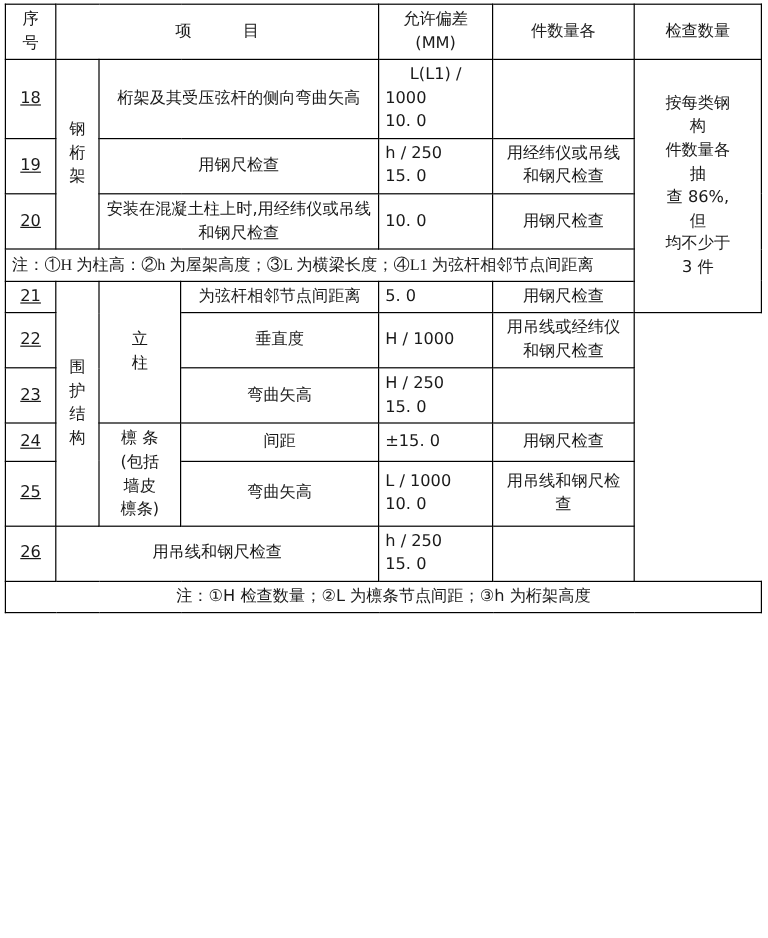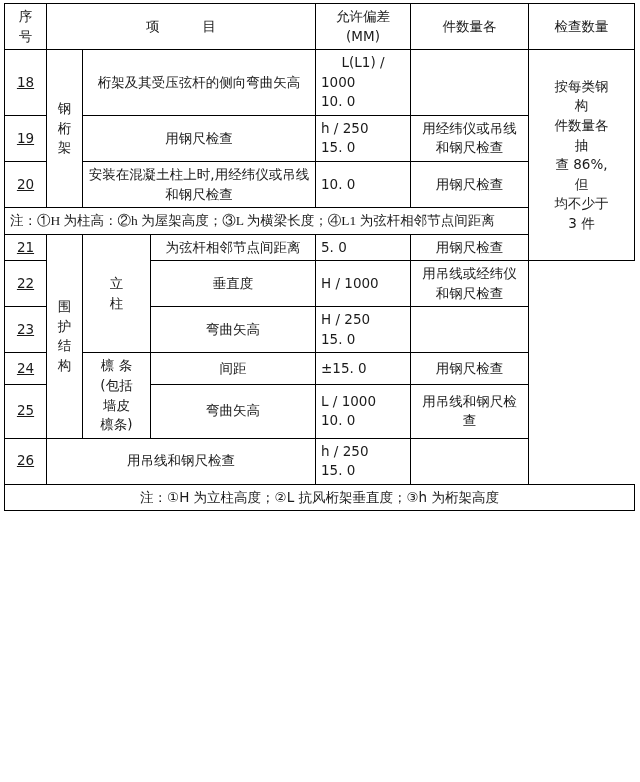--- a/index.html
+++ b/index.html
@@ -282,17 +282,17 @@
         <td class="no">26</td>
         <td class="item-center" colspan="3">用吊线和钢尺检查</td>
         <td class="tol">
           <span class="frac">h / 250</span>
           <span class="frac">15. 0</span>
         </td>
         <td class="method"></td>
       </tr>
 
       <tr>
-        <td class="note-final" colspan="7">注：①H 为立柱高度；②L 抗风桁架垂直度；③h 为桁架高度</td>
+        <td class="note-final" colspan="7">注：①H 检查数量；②L 为檩条节点间距；③h 为桁架高度</td>
       </tr>
     </tbody>
   </table>
 </div>
 
 </body></html>

